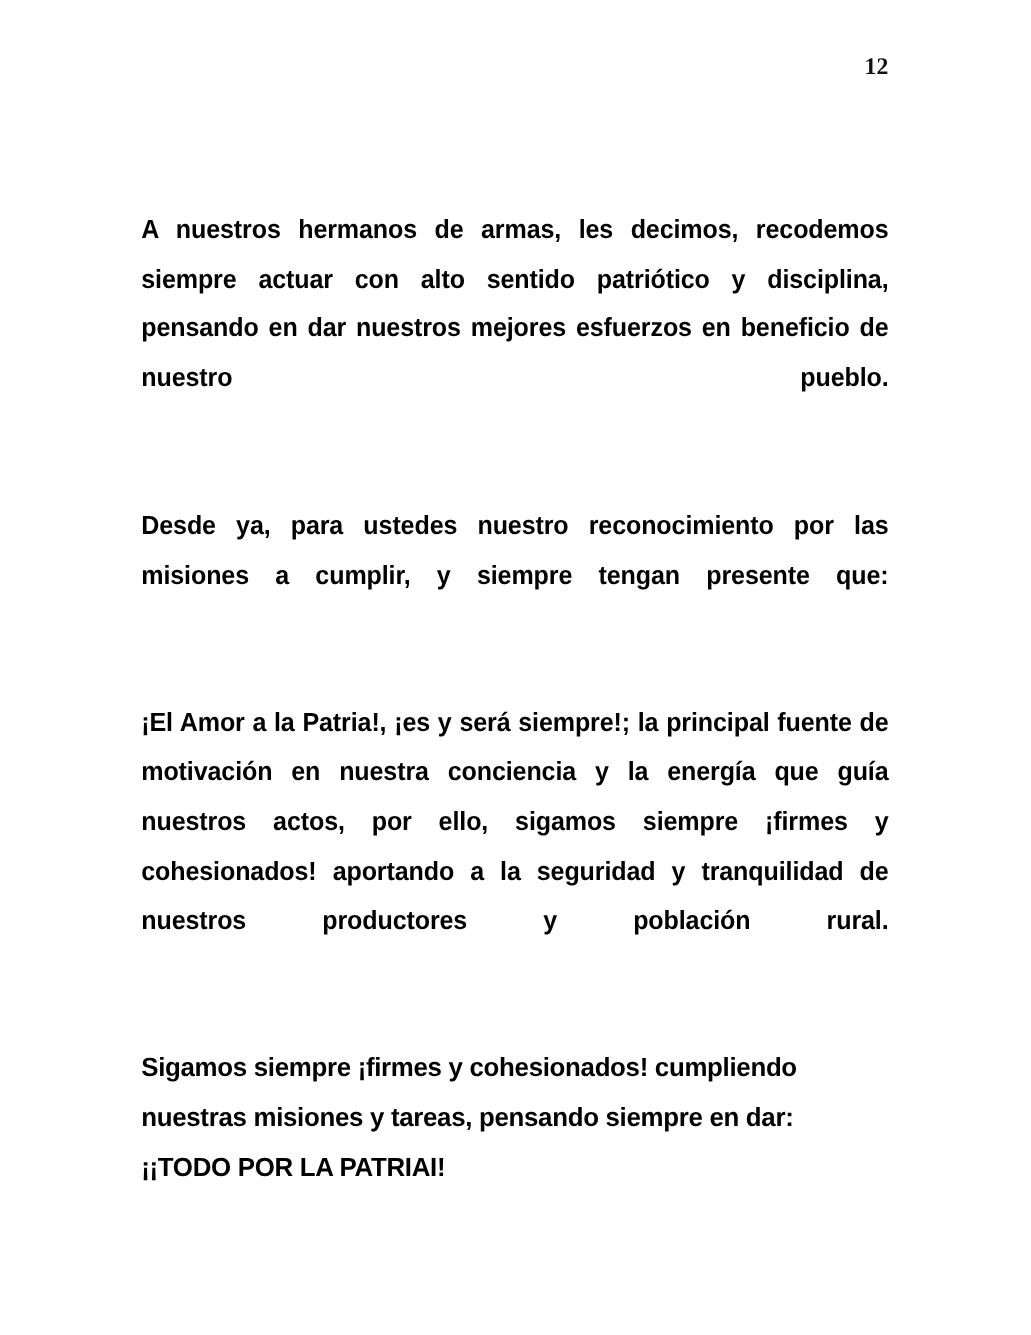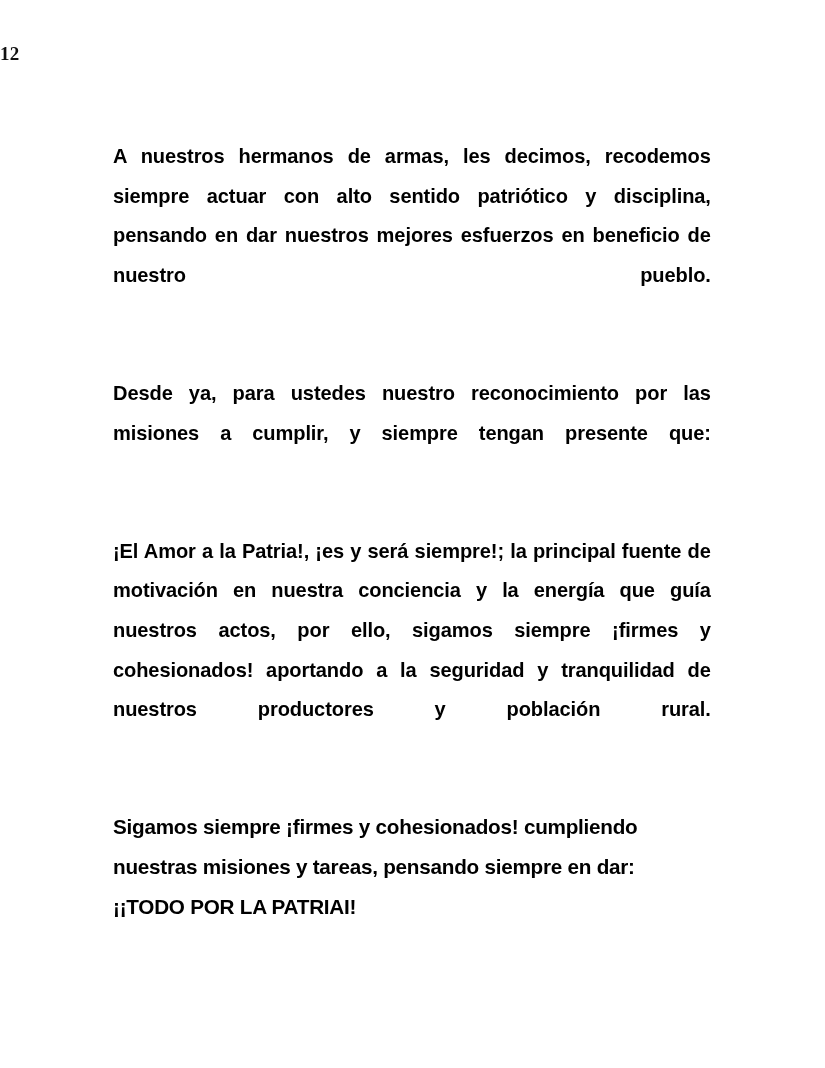--- a/index.html
+++ b/index.html
@@ -17,34 +17,34 @@
     overflow: hidden;
     box-sizing: border-box;
   }
 
   
   .page-number {
     position: absolute;
     top: 44px;
     left: 0;
     width: 711px;
-    text-align: left;
+    text-align: right;
     font-family: "Liberation Serif", "DejaVu Serif", serif;
     font-weight: bold;
     font-size: 19px;
     line-height: 1;
     color: #111111;
     letter-spacing: 0.2px;
   }
 
   
   .body-column {
     position: absolute;
     left: 113px;
-    top: 136px;
+    top: 164px;
     width: 598px;
   }
 
   .para {
     font-family: "Liberation Sans Narrow", "Liberation Sans", "DejaVu Sans Condensed", sans-serif;
     font-weight: bold;
     font-size: 21px;
     line-height: 39.6px;
     color: #000000;
     text-align: justify;

